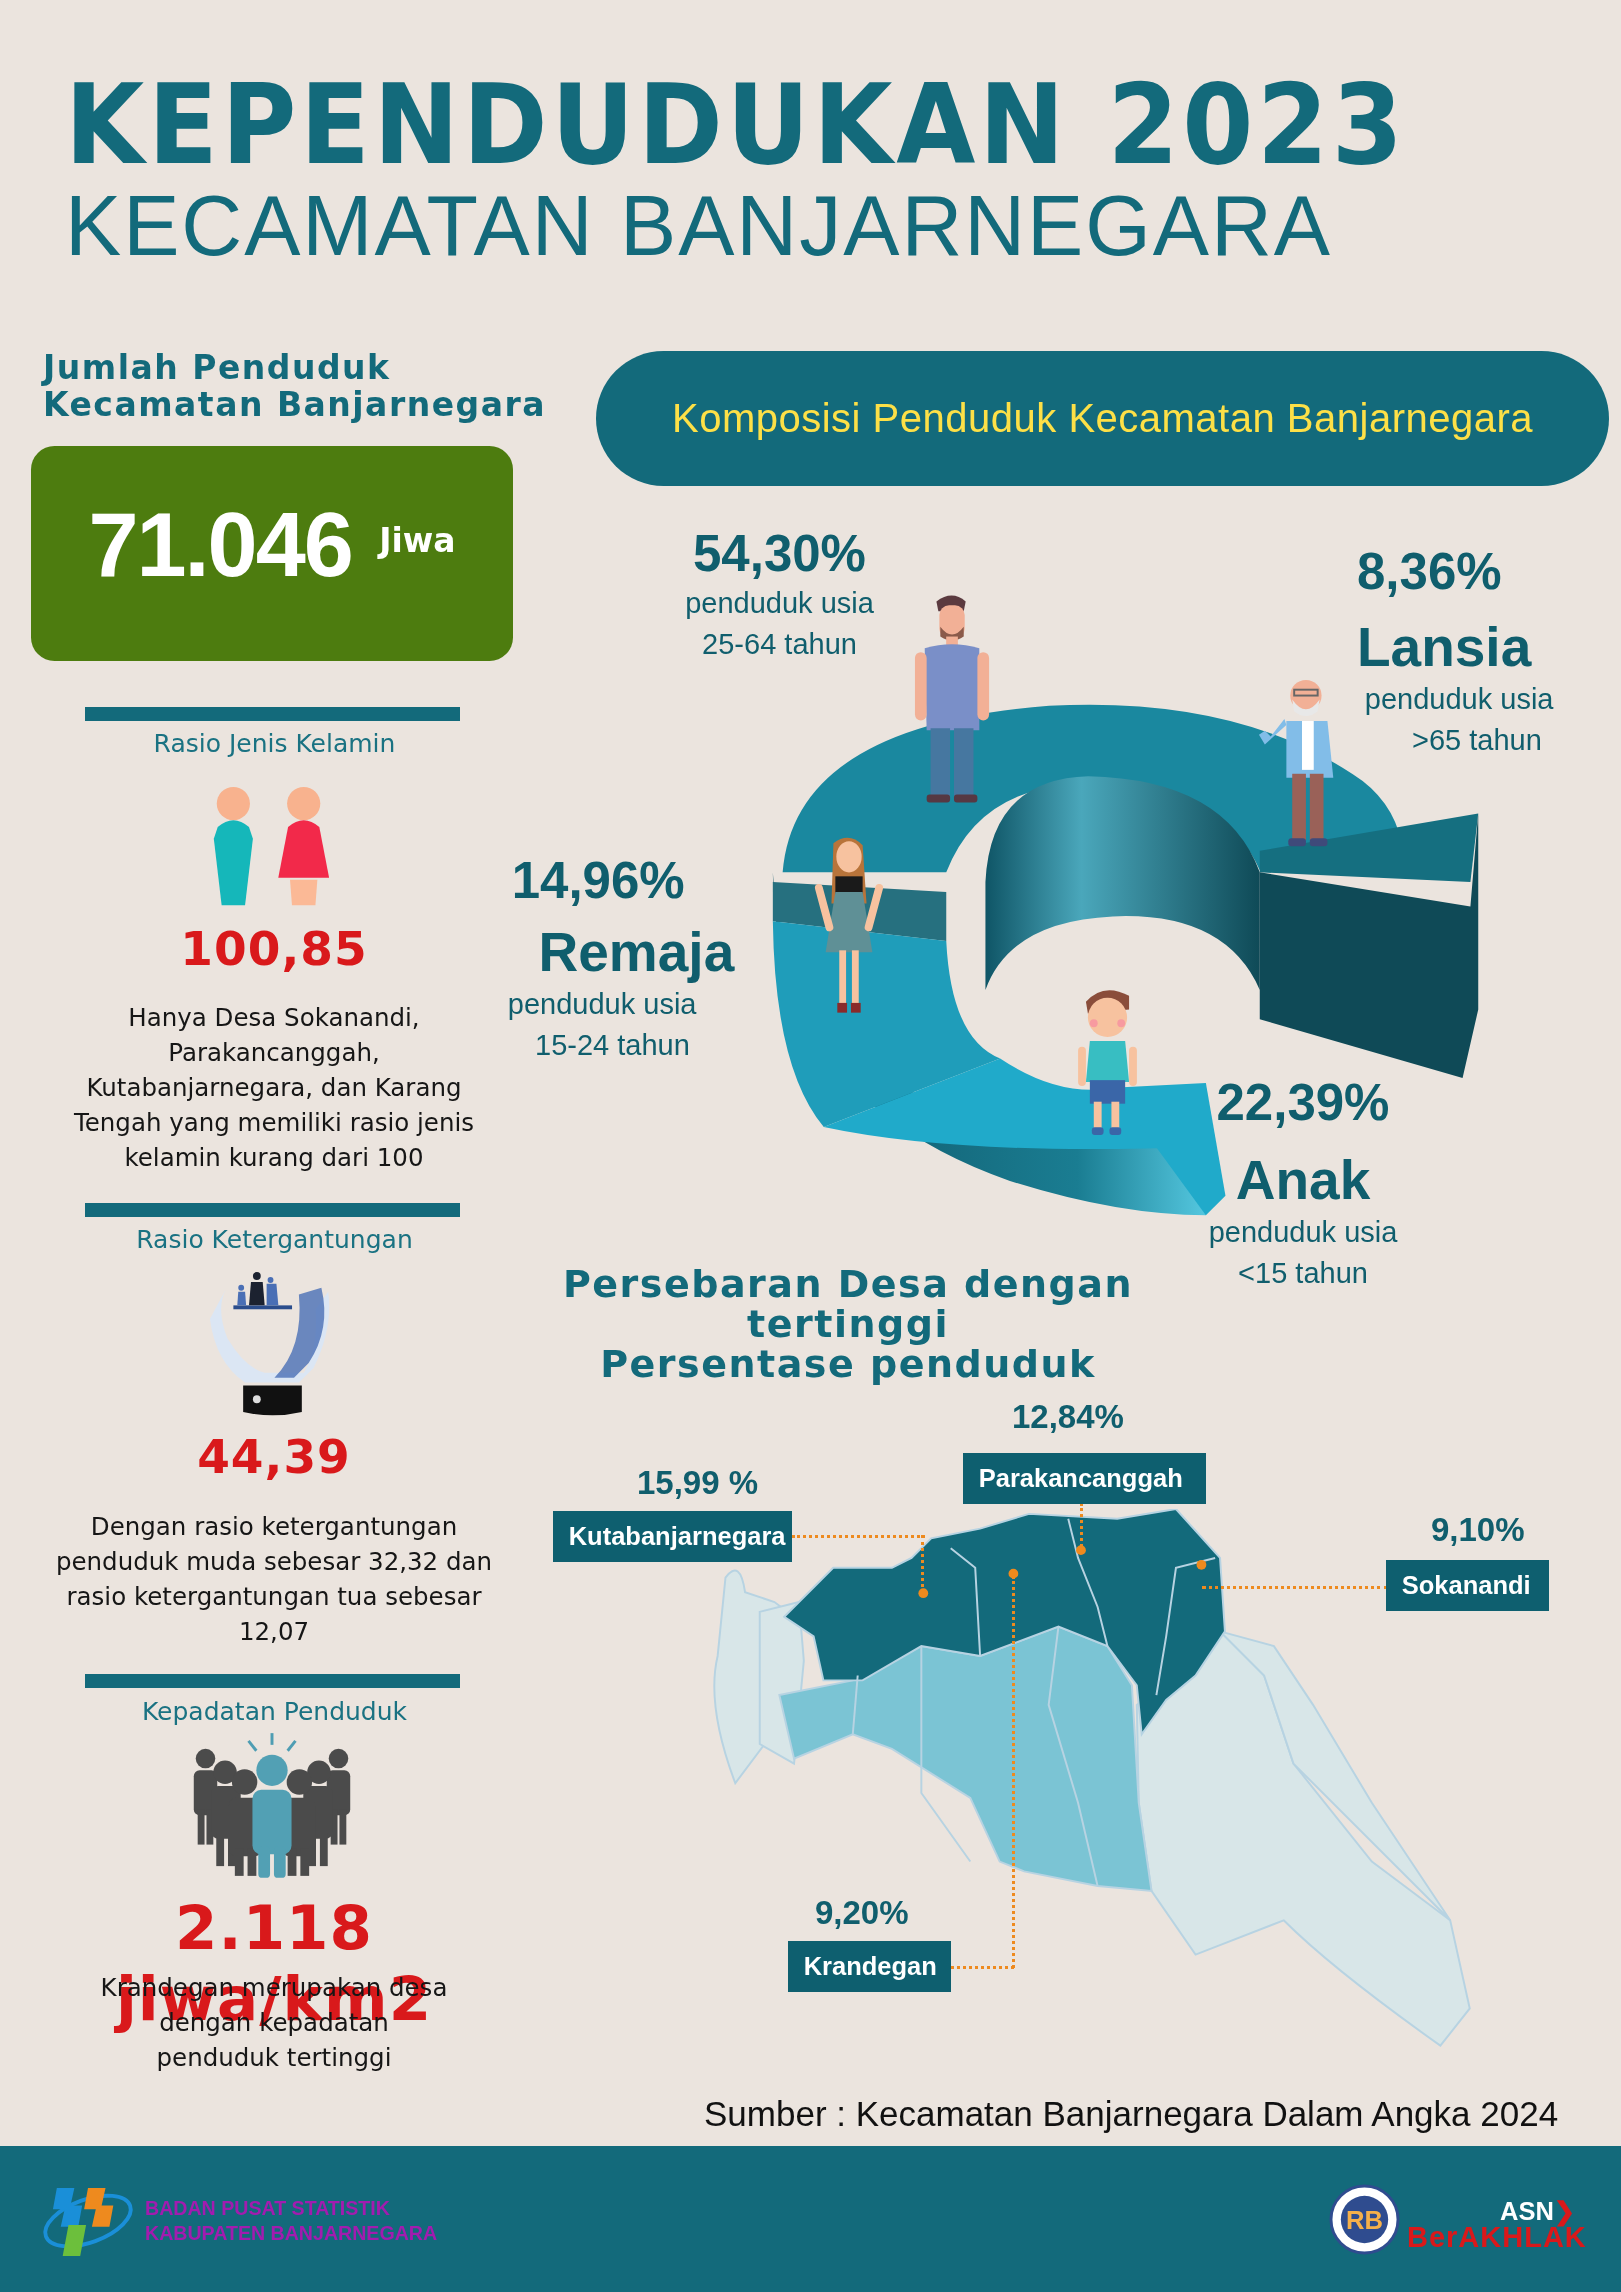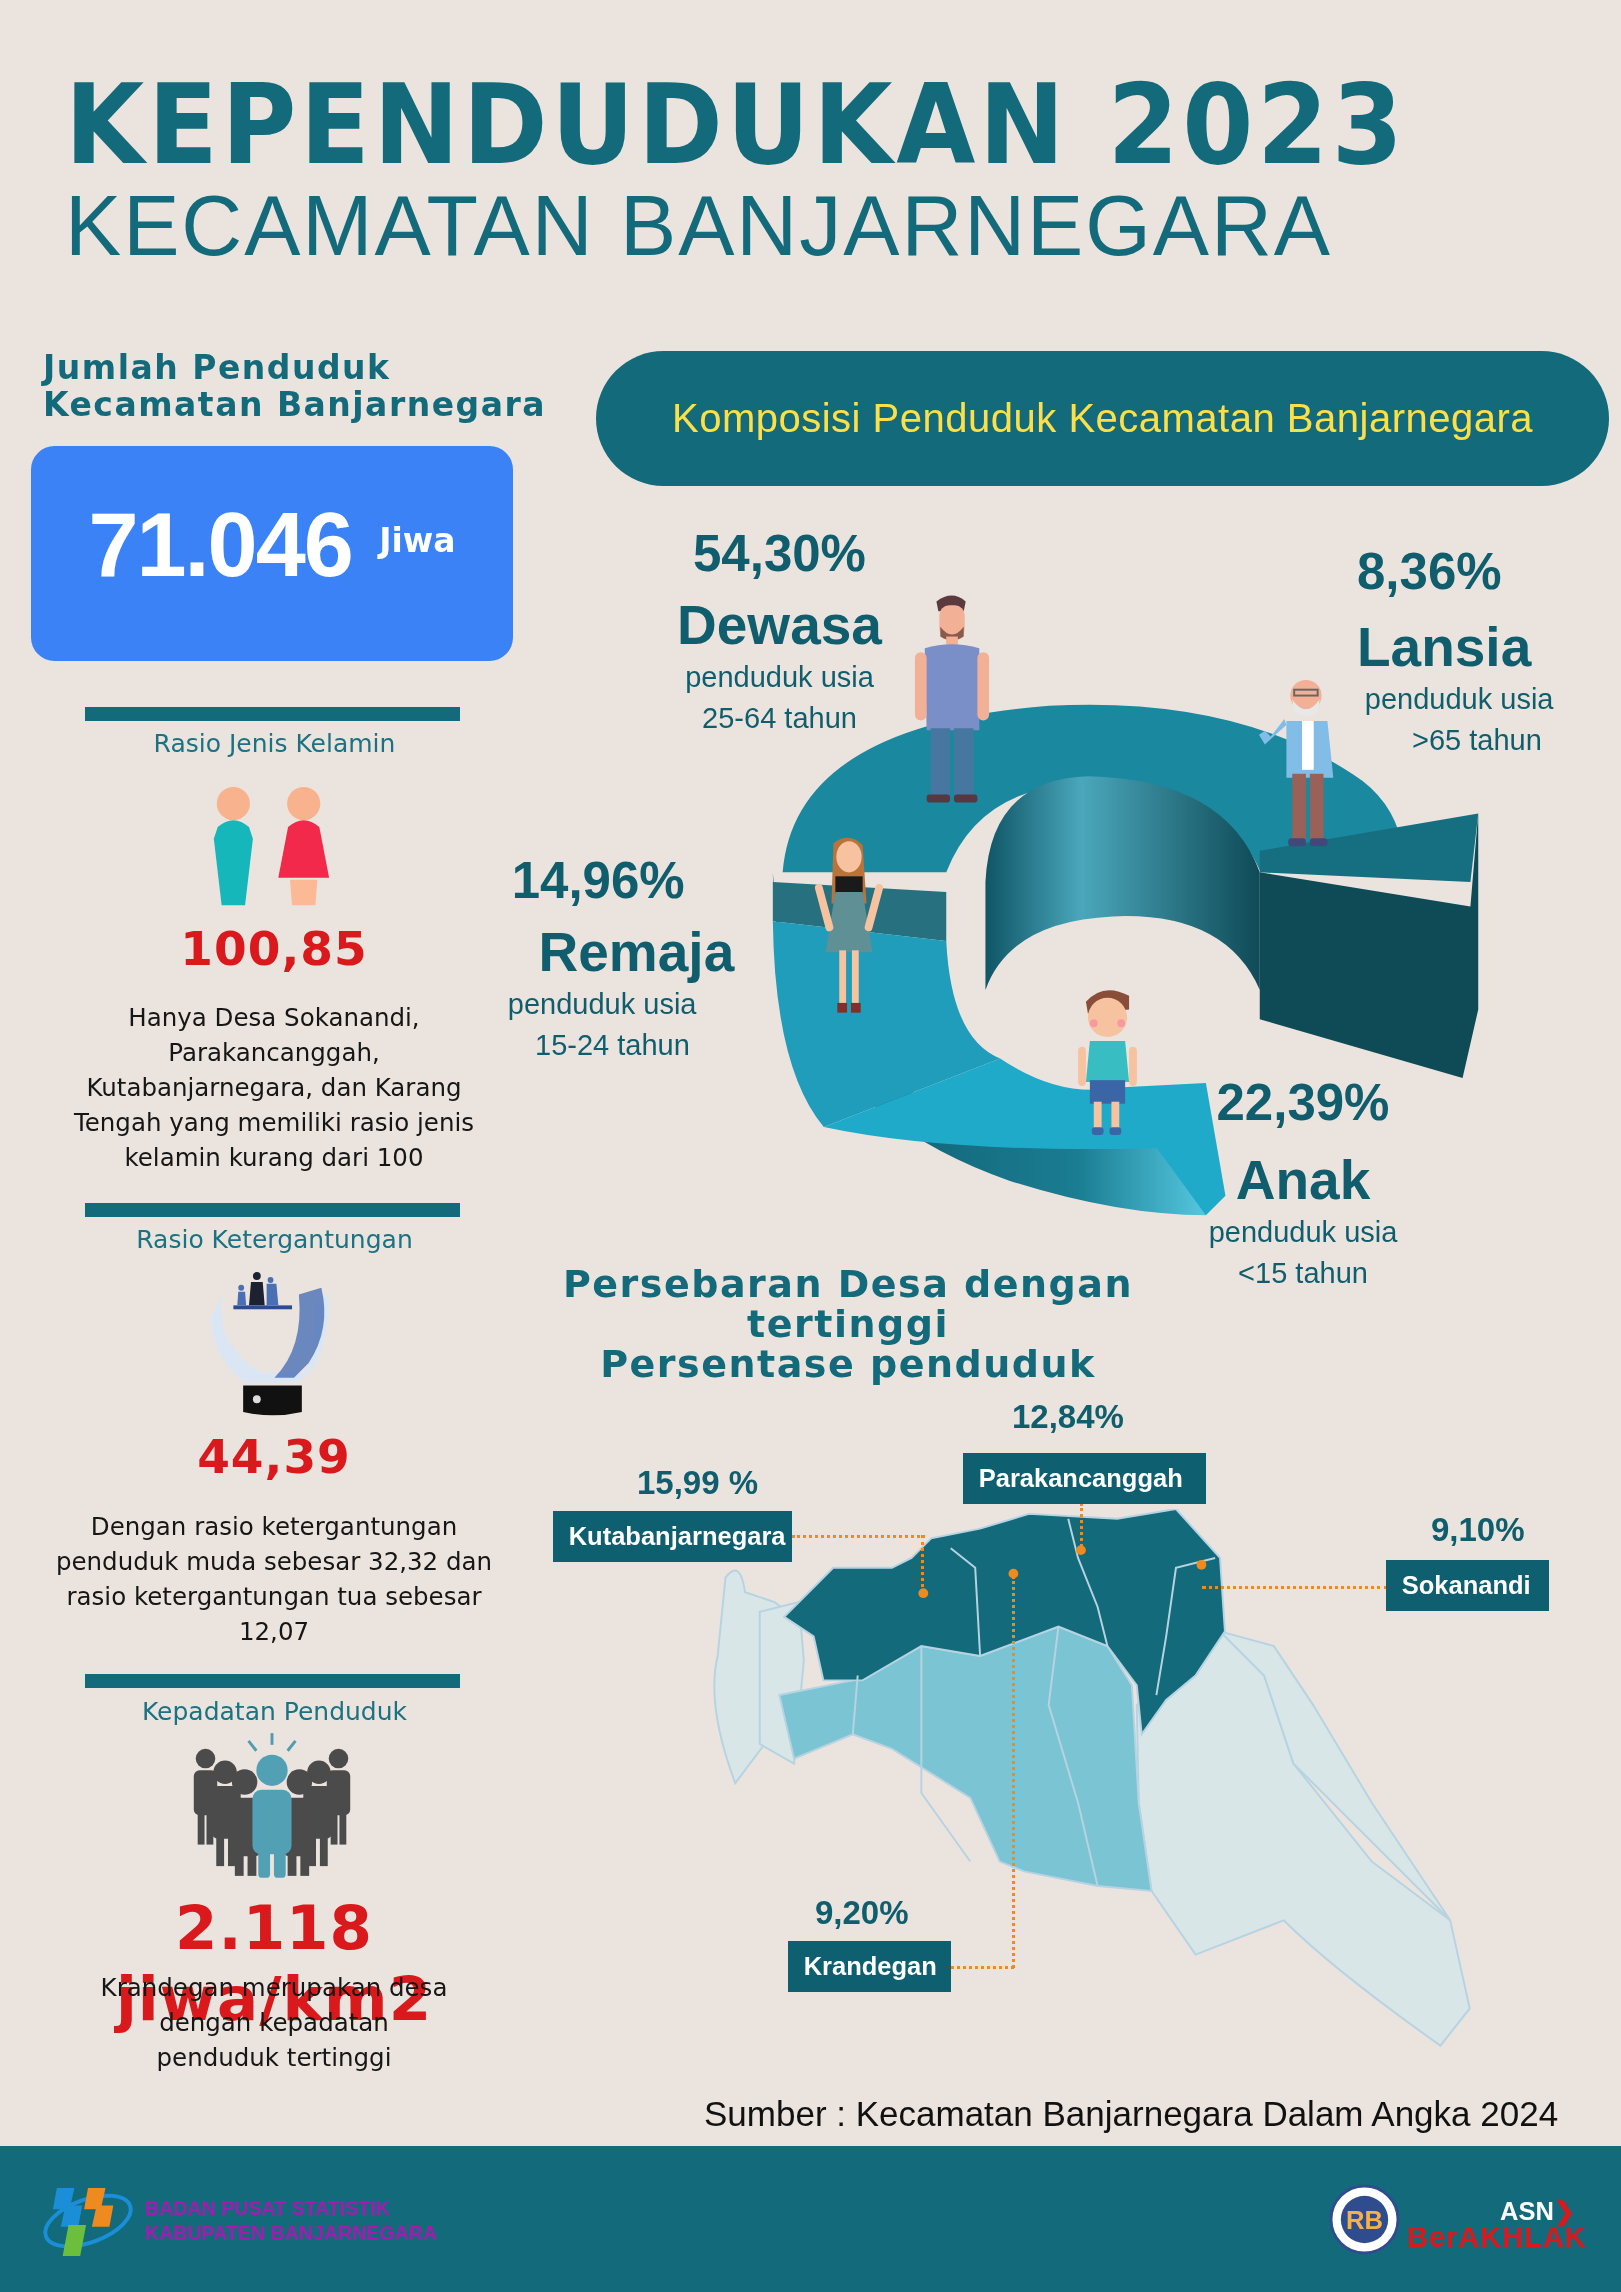--- a/index.html
+++ b/index.html
@@ -7,21 +7,21 @@
   body { background: #ebe4de; font-family: "DejaVu Sans", sans-serif; color: #126a7a; position: relative; overflow: hidden; }
   .abs { position: absolute; }
   .center { text-align: center; }
 
   
   .title-main { left: 65px; top: 61px; font-size: 110px; font-weight: bold; letter-spacing: 3.9px; color: #136a7b; font-family: "DejaVu Sans", sans-serif; transform: scaleX(0.93); transform-origin: left top; white-space: nowrap; }
   .title-sub { left: 65px; top: 176px; font-size: 86px; color: #136a7b; font-family: "Liberation Sans", sans-serif; letter-spacing: 2px; white-space: nowrap; transform: scaleX(0.98); transform-origin: left top; }
 
   
   .jp-title { left: 43px; top: 349px; font-size: 33px; font-weight: bold; line-height: 37px; color: #136a7b; letter-spacing: 1.5px; }
-  .total-box { left: 31px; top: 446px; width: 482px; height: 215px; background: #3b82f6; border-radius: 23.5px; color: #fff; display: flex; align-items: center; justify-content: center; gap: 27.4px; padding-bottom: 16px; }
+  .total-box { left: 31px; top: 446px; width: 482px; height: 215px; background: #4d7c0f; border-radius: 23.5px; color: #fff; display: flex; align-items: center; justify-content: center; gap: 27.4px; padding-bottom: 16px; }
   .total-num { font-size: 90px; font-weight: bold; letter-spacing: -2px; font-family: "Liberation Sans", sans-serif; }
   .total-unit { font-size: 33px; font-weight: bold; margin-top: -9.8px; }
 
   .divider { left: 85px; width: 375px; height: 13.7px; background: #136a7b; }
   .sec-label { left: 59px; width: 431px; font-size: 25px; color: #1a7282; }
   .big-red { left: 29px; width: 490px; font-size: 47px; font-weight: bold; color: #d9191b; letter-spacing: 1px; }
   .desc { left: 39px; width: 470px; font-size: 24.5px; line-height: 35px; color: #161616; }
 
   
   .comp-pill { left: 596px; top: 351px; width: 1013px; height: 135px; background: #136a7b; border-radius: 68px; color: #fde047; font-size: 40px; display: flex; align-items: center; justify-content: center; font-family: "Liberation Sans", sans-serif; letter-spacing: 0.5px; }
@@ -242,21 +242,20 @@
     <rect x="16" y="94" width="36" height="24" fill="#3a66a8"></rect>
     <rect x="20" y="116" width="8" height="28" fill="#f7c29f"></rect>
     <rect x="38" y="116" width="8" height="28" fill="#f7c29f"></rect>
     <rect x="18" y="142" width="12" height="8" rx="3" fill="#3a66a8"></rect>
     <rect x="36" y="142" width="12" height="8" rx="3" fill="#3a66a8"></rect>
   </svg>
 </div>
 
 <div class="abs center" style="left:647px; top:524px; width:265px">
   <div class="pct">54,30%</div>
-  <div class="cat" style="margin-top:9.8px">Dewasa</div>
   <div class="age">penduduk  usia</div>
   <div class="age">25-64 tahun</div>
 </div>
 <div class="abs" style="left:1357px; top:542px; width:255px">
   <div class="pct">8,36%</div>
   <div class="cat" style="margin-top:13.7px">Lansia</div>
   <div class="age" style="margin-left:7.8px">penduduk usia</div>
   <div class="age" style="margin-left:55px">&gt;65 tahun</div>
 </div>
 <div class="abs center" style="left:498px; top:851px; width:265px">

